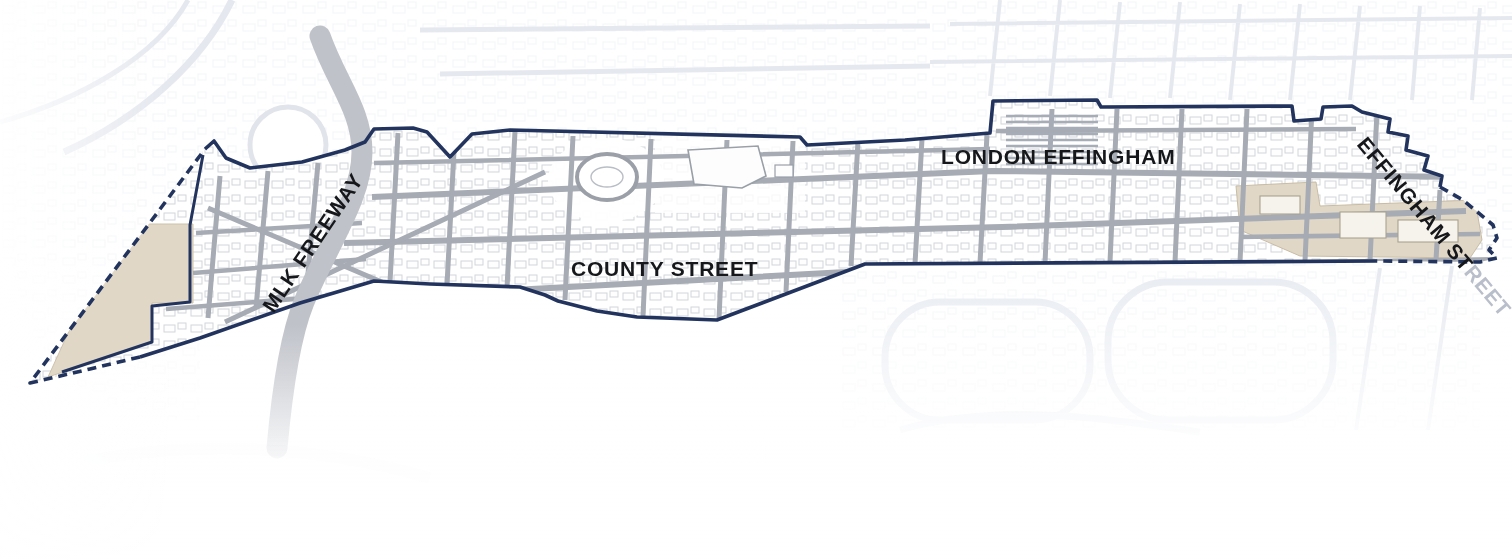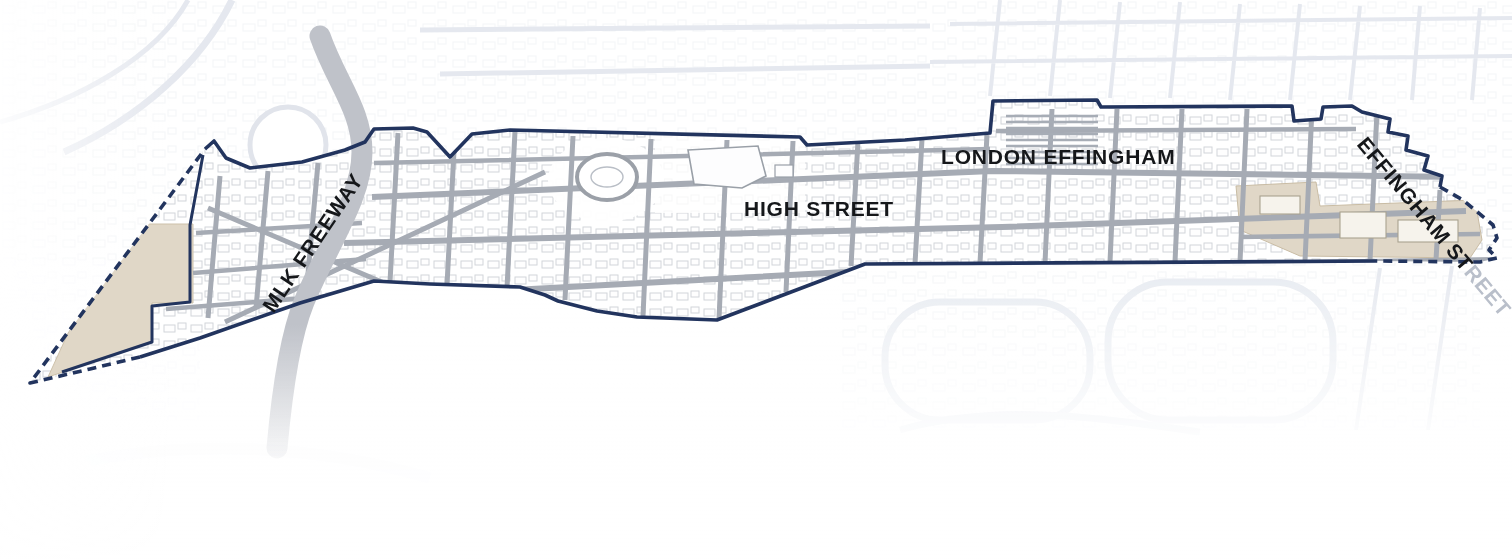--- a/index.html
+++ b/index.html
@@ -122,21 +122,21 @@
 
     <g fill="none" stroke="#22345e" stroke-width="3.6" stroke-linejoin="round">
       <path d="M205,149 L214,141 L226,158 L250,168 L302,162 L345,150 L365,142 L374,129 L413,128 L427,132 L450,157 L472,134 L510,130 L800,137 L807,145 L905,140 L990,133 L993,101 L1097,100 L1101,107 L1292,106 L1294,121 L1321,119 L1323,107 L1352,106 L1362,112 L1390,119 L1388,132 L1408,136 L1406,150 L1428,156 L1424,170 L1442,176 L1440,187"></path>
       <path stroke-dasharray="9 6" d="M1440,187 L1463,200 L1493,225 L1497,238 L1489,250 L1497,258 L1480,262 L1377,261"></path>
       <path d="M1377,261 L865,264 L717,320 L637,317 L597,311 L558,301 L545,295 L520,287 L430,284 L374,281 L300,303 L200,338 L140,357"></path>
       <path stroke-dasharray="9 6" d="M140,357 L90,369 L30,383 L205,149"></path>
       <path stroke-width="3" d="M203,155 L190,225 L190,302 L152,306 L152,342 L62,372"></path>
     </g>
   </svg>
 
+  <div class="map-label" id="lbl-county" style="left:571px;top:257px;">COUNTY STREET</div>
 
-  <div class="map-label" id="lbl-high" style="left:744px;top:197px;">HIGH STREET</div>
 
   <div class="map-label" id="lbl-london" style="left:941px;top:145px;">LONDON EFFINGHAM</div>
 
   <div class="map-label" id="lbl-mlk">MLK FREEWAY</div>
 
   <div class="map-label" id="lbl-eff"><span>EFFINGHAM ST</span><span class="faded-part">REET</span></div>
 </div>
 
 </body></html>

